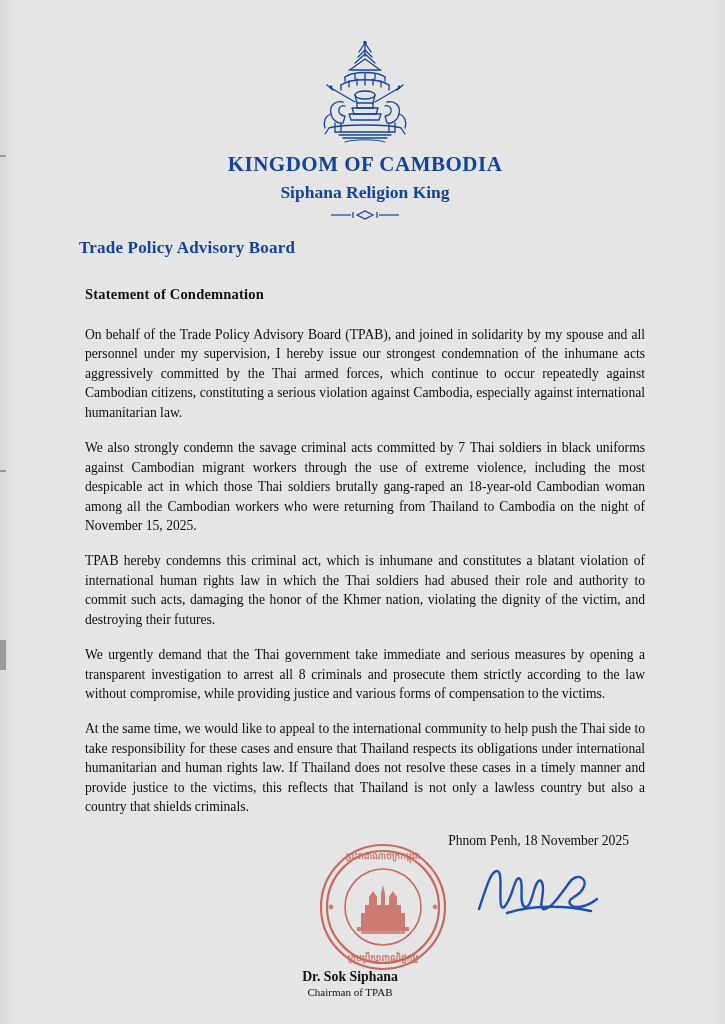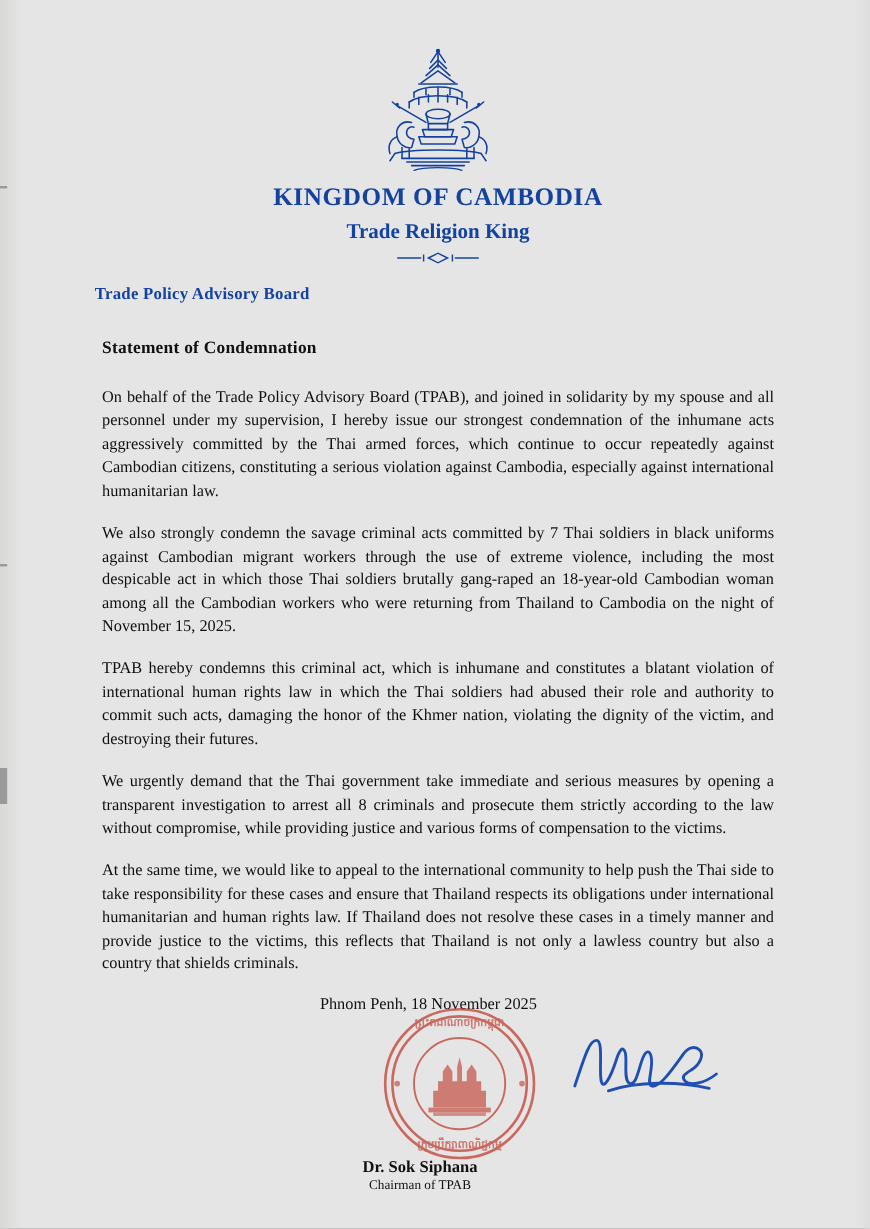--- a/index.html
+++ b/index.html
@@ -75,21 +75,21 @@
   .divider {
     display: flex;
     justify-content: center;
     margin-top: 7px;
   }
   .divider svg { display: block; }
 
   .board {
     color: #1442a0;
     font-weight: bold;
-    font-size: 14px;
+    font-size: 17px;
     margin-top: 18px;
     margin-left: -6px;
     letter-spacing: 0.2px;
   }
 
   .doc-title {
     text-align: left;
     font-weight: bold;
     font-size: 14.5px;
     margin-top: 28px;
@@ -105,21 +105,21 @@
     font-size: 13.6px;
     line-height: 1.43;
     text-align: justify;
     text-justify: inter-word;
     margin: 0 0 16px 0;
     text-indent: 0;
   }
   .para:first-child { text-indent: 0; }
 
   .place-date {
-    text-align: center;
+    text-align: right;
     font-size: 13.6px;
     margin-top: 12px;
     margin-right: 16px;
     color: #111;
   }
 
   
   .sign-area {
     position: relative;
     height: 120px;
@@ -224,21 +224,21 @@
         </g>
         <g fill="#1442a0">
           <circle cx="60" cy="2.5" r="1.8"></circle>
           <circle cx="26" cy="47" r="1.4"></circle>
           <circle cx="94" cy="47" r="1.4"></circle>
         </g>
       </svg>
     </div>
 
     <div class="kingdom">KINGDOM OF CAMBODIA</div>
-    <div class="nation">Trade Religion King</div>
+    <div class="nation">Siphana Religion King</div>
 
     <div class="divider">
       <svg width="72" height="10" viewBox="0 0 72 10">
         <g stroke="#1442a0" stroke-width="1.2" fill="none">
           <path d="M2 5 L22 5"></path>
           <path d="M50 5 L70 5"></path>
           <path d="M28 5 L36 1 L44 5 L36 9 Z"></path>
           <path d="M24 2 L24 8 M48 2 L48 8"></path>
         </g>
       </svg>

